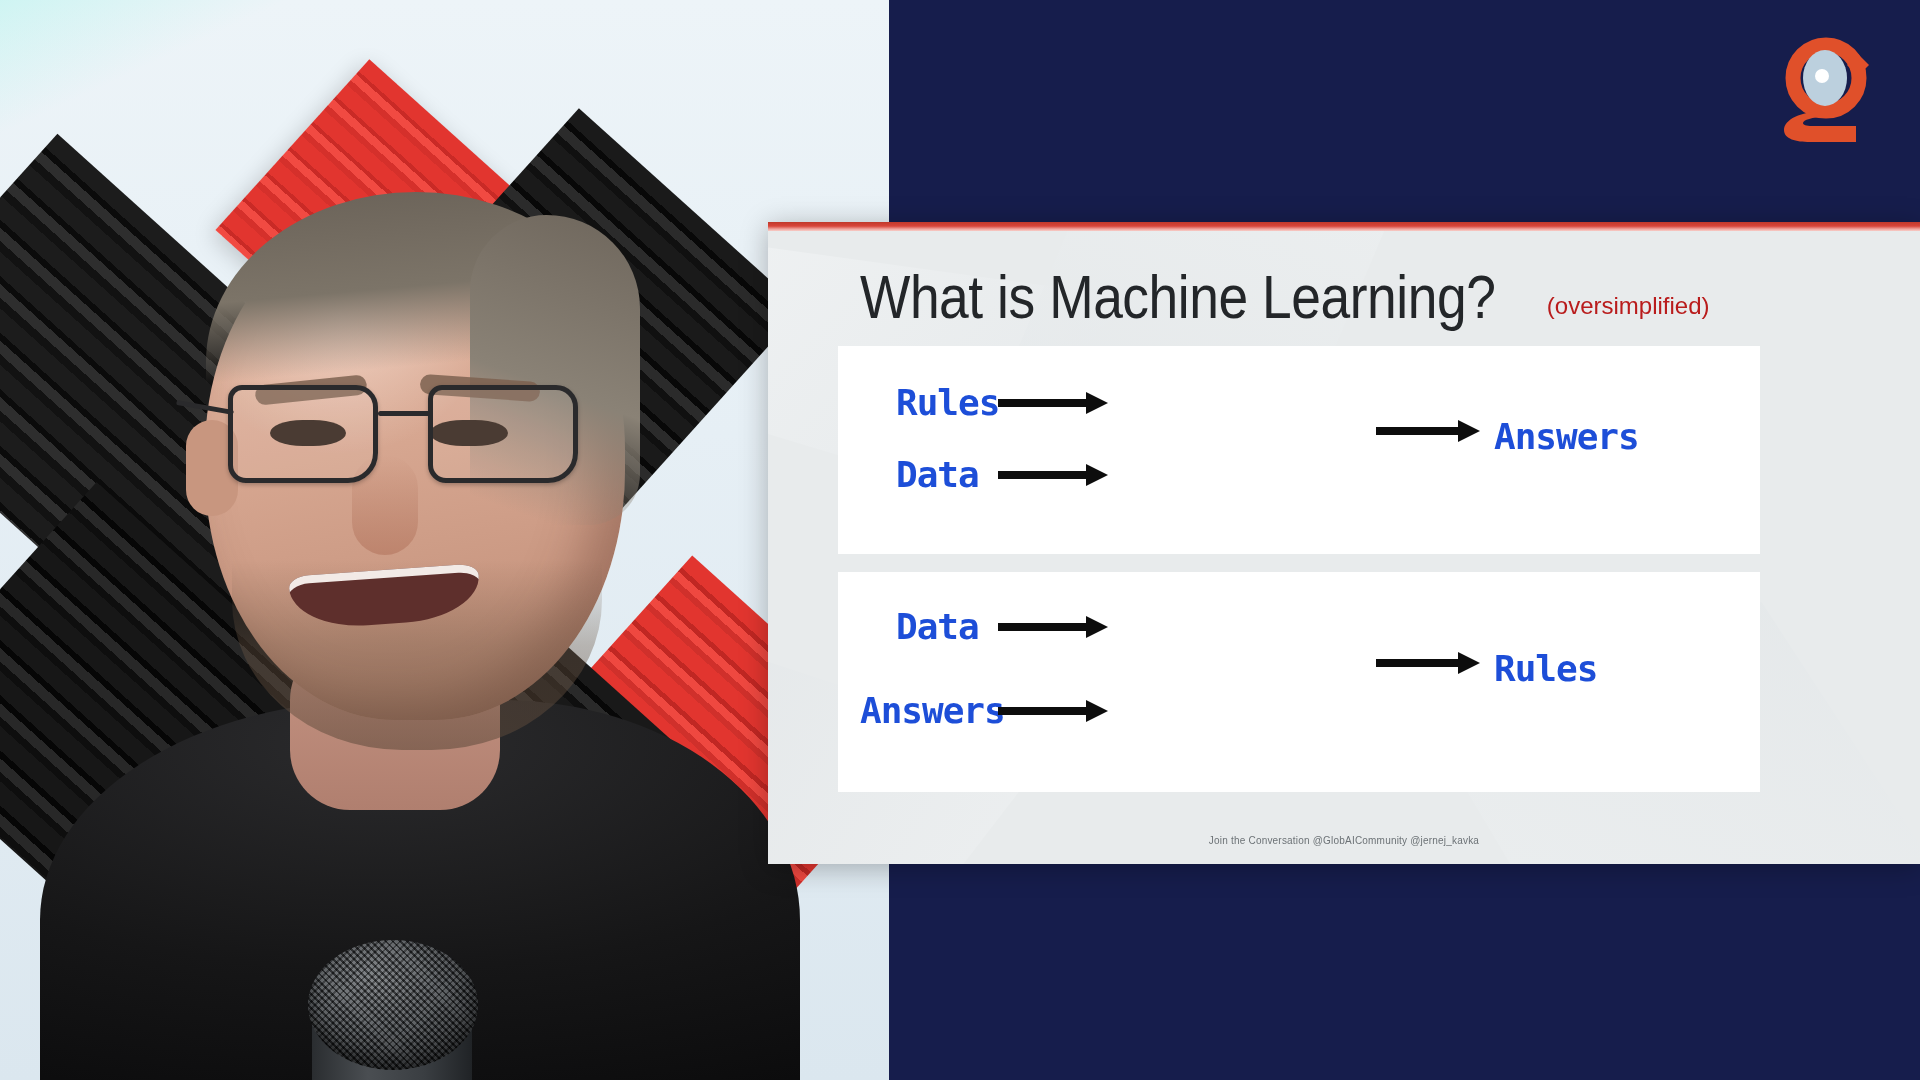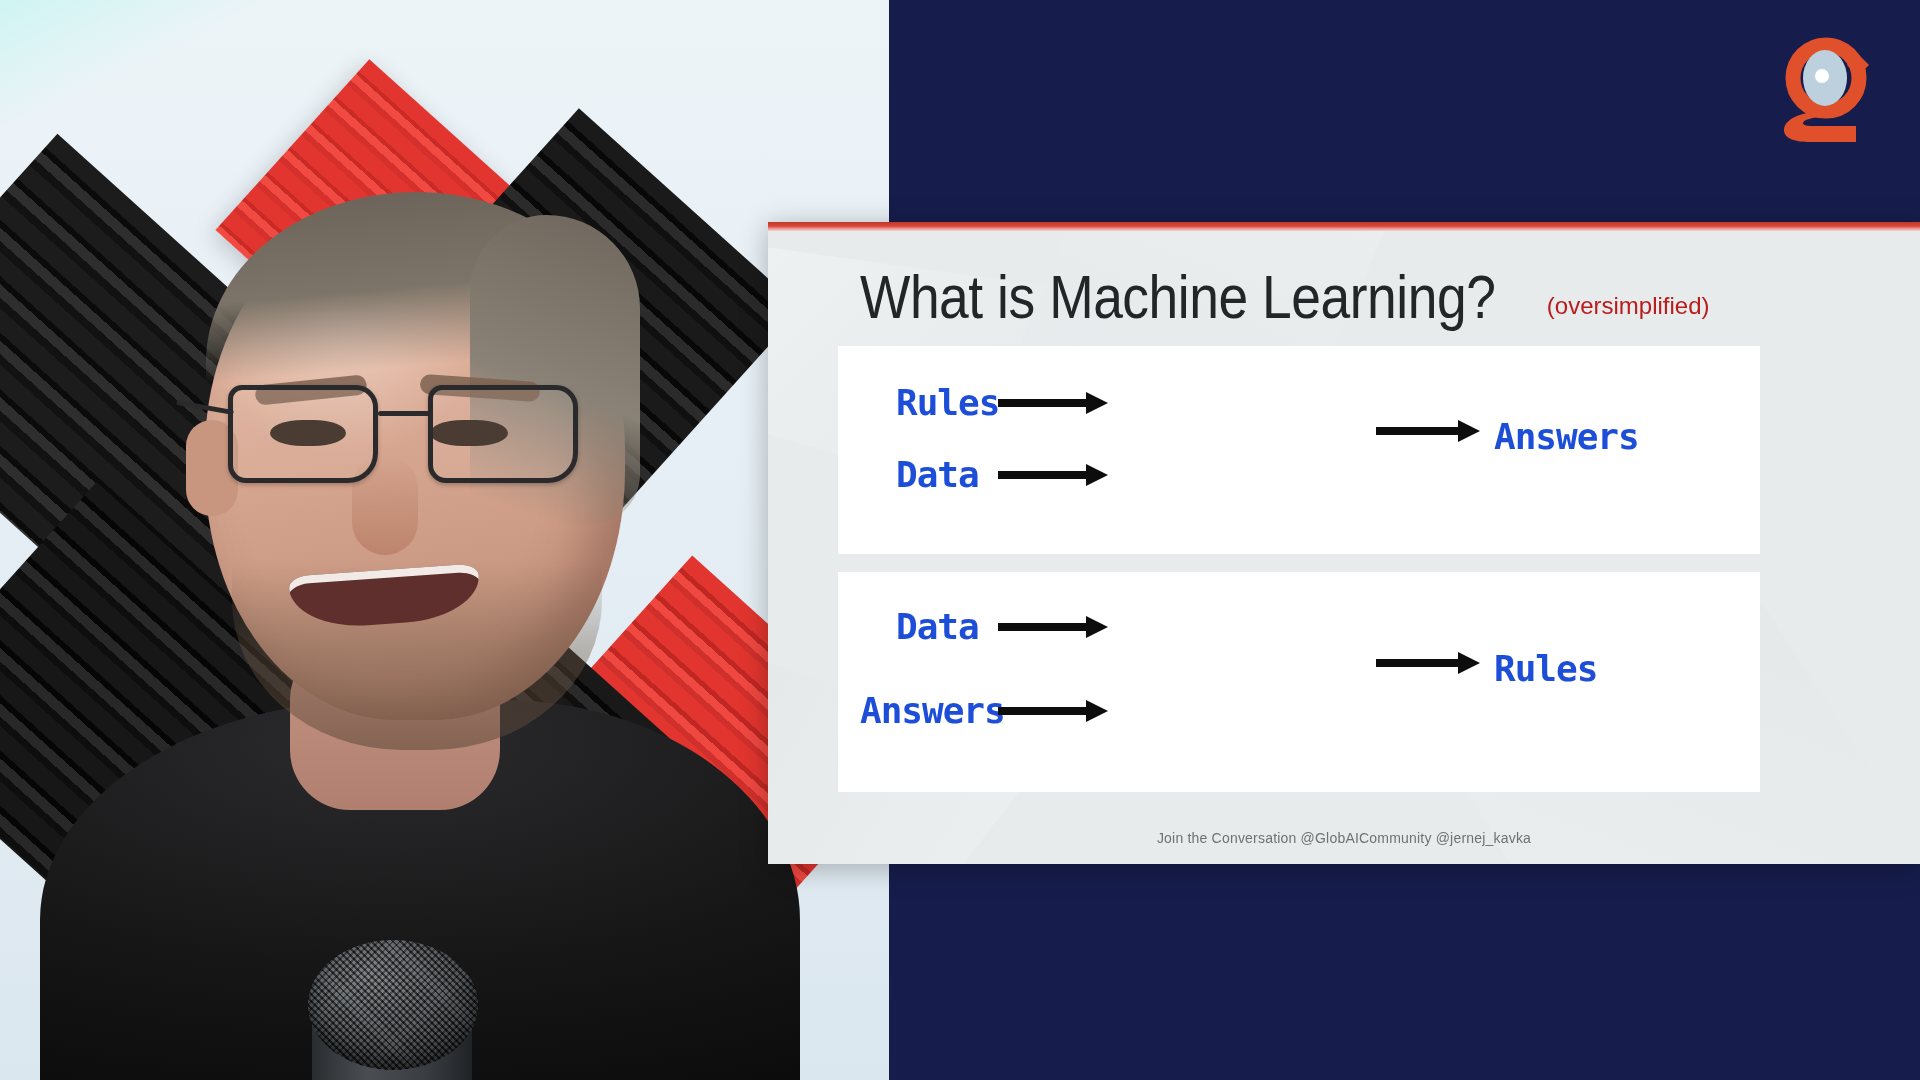--- a/index.html
+++ b/index.html
@@ -244,21 +244,21 @@
   .arrow .headp {
     position:absolute; top:0; width:0; height:0;
     border-top:11px solid transparent;
     border-bottom:11px solid transparent;
     border-left:22px solid #0d0d0d;
   }
 
   .slide-footer {
     position:absolute; left:0; right:0; bottom:18px;
     text-align:center;
-    font-size:14px; color:#6c7276; letter-spacing:.2px;
+    font-size:10px; color:#6c7276; letter-spacing:.2px;
   }
 
   
   .logo { position:absolute; right:46px; top:34px; width:104px; height:110px; }
 </style>
 </head>
 <body>
 
 <div id="stage">
 

